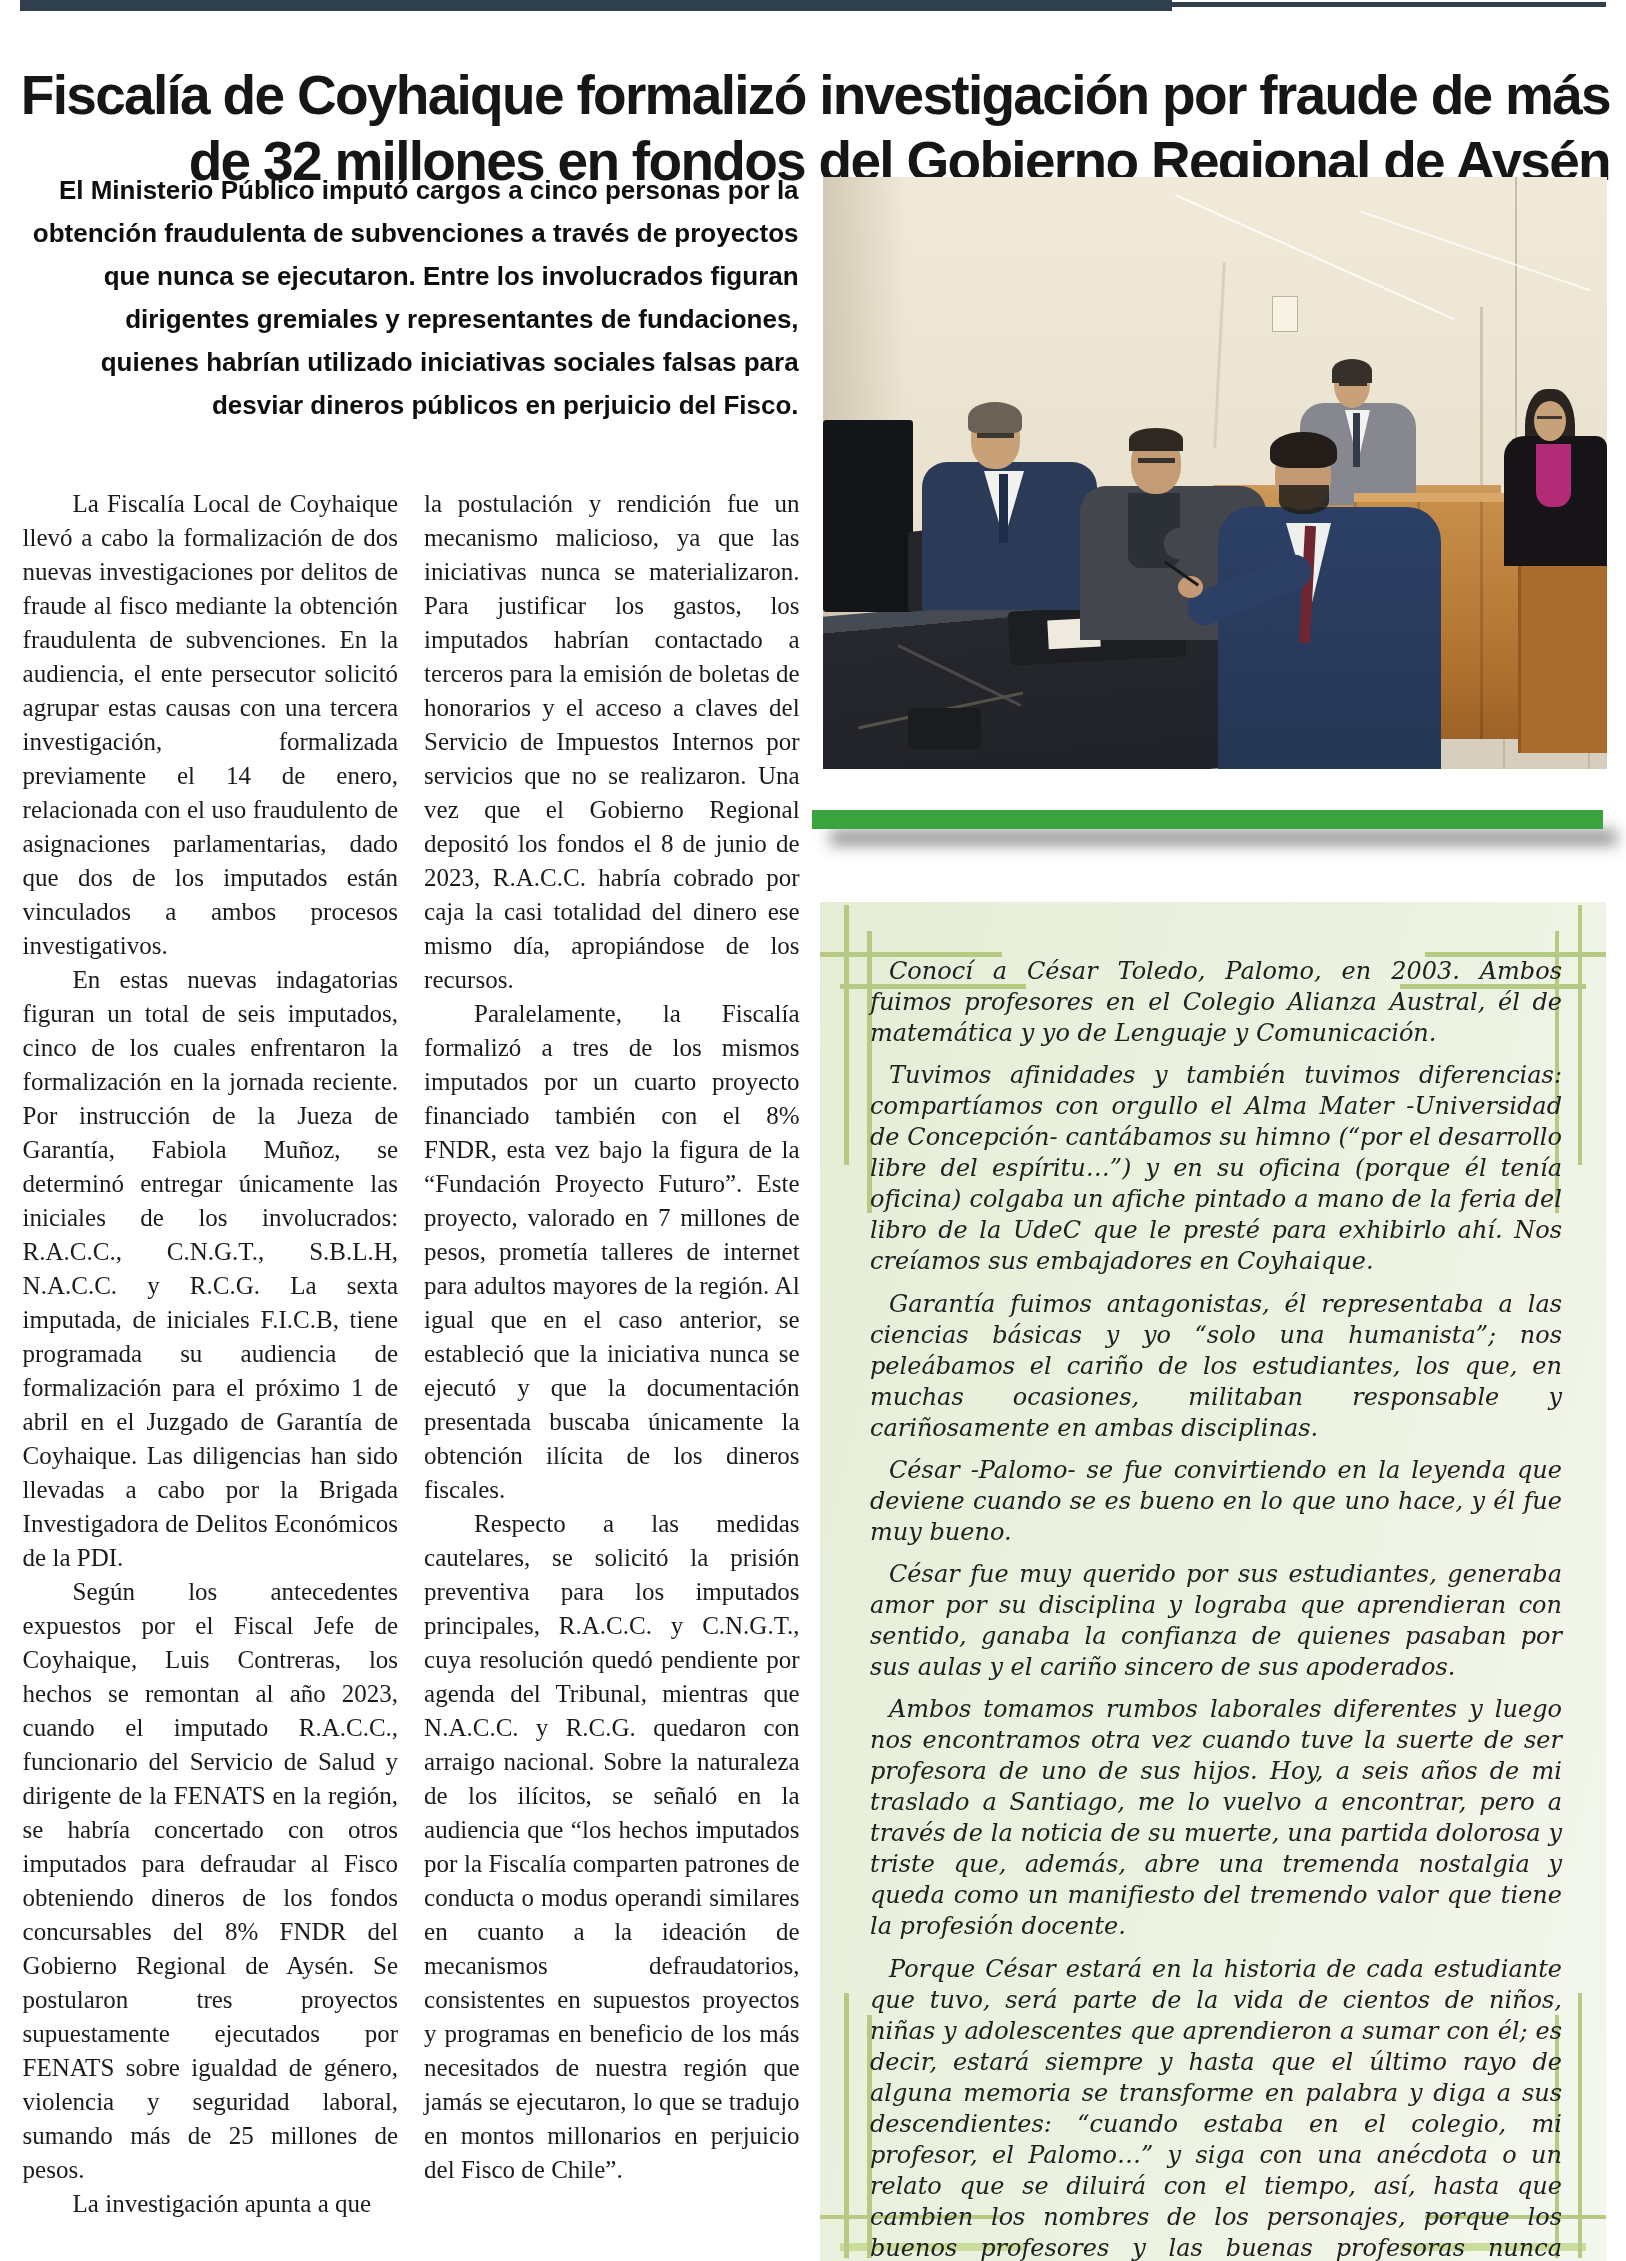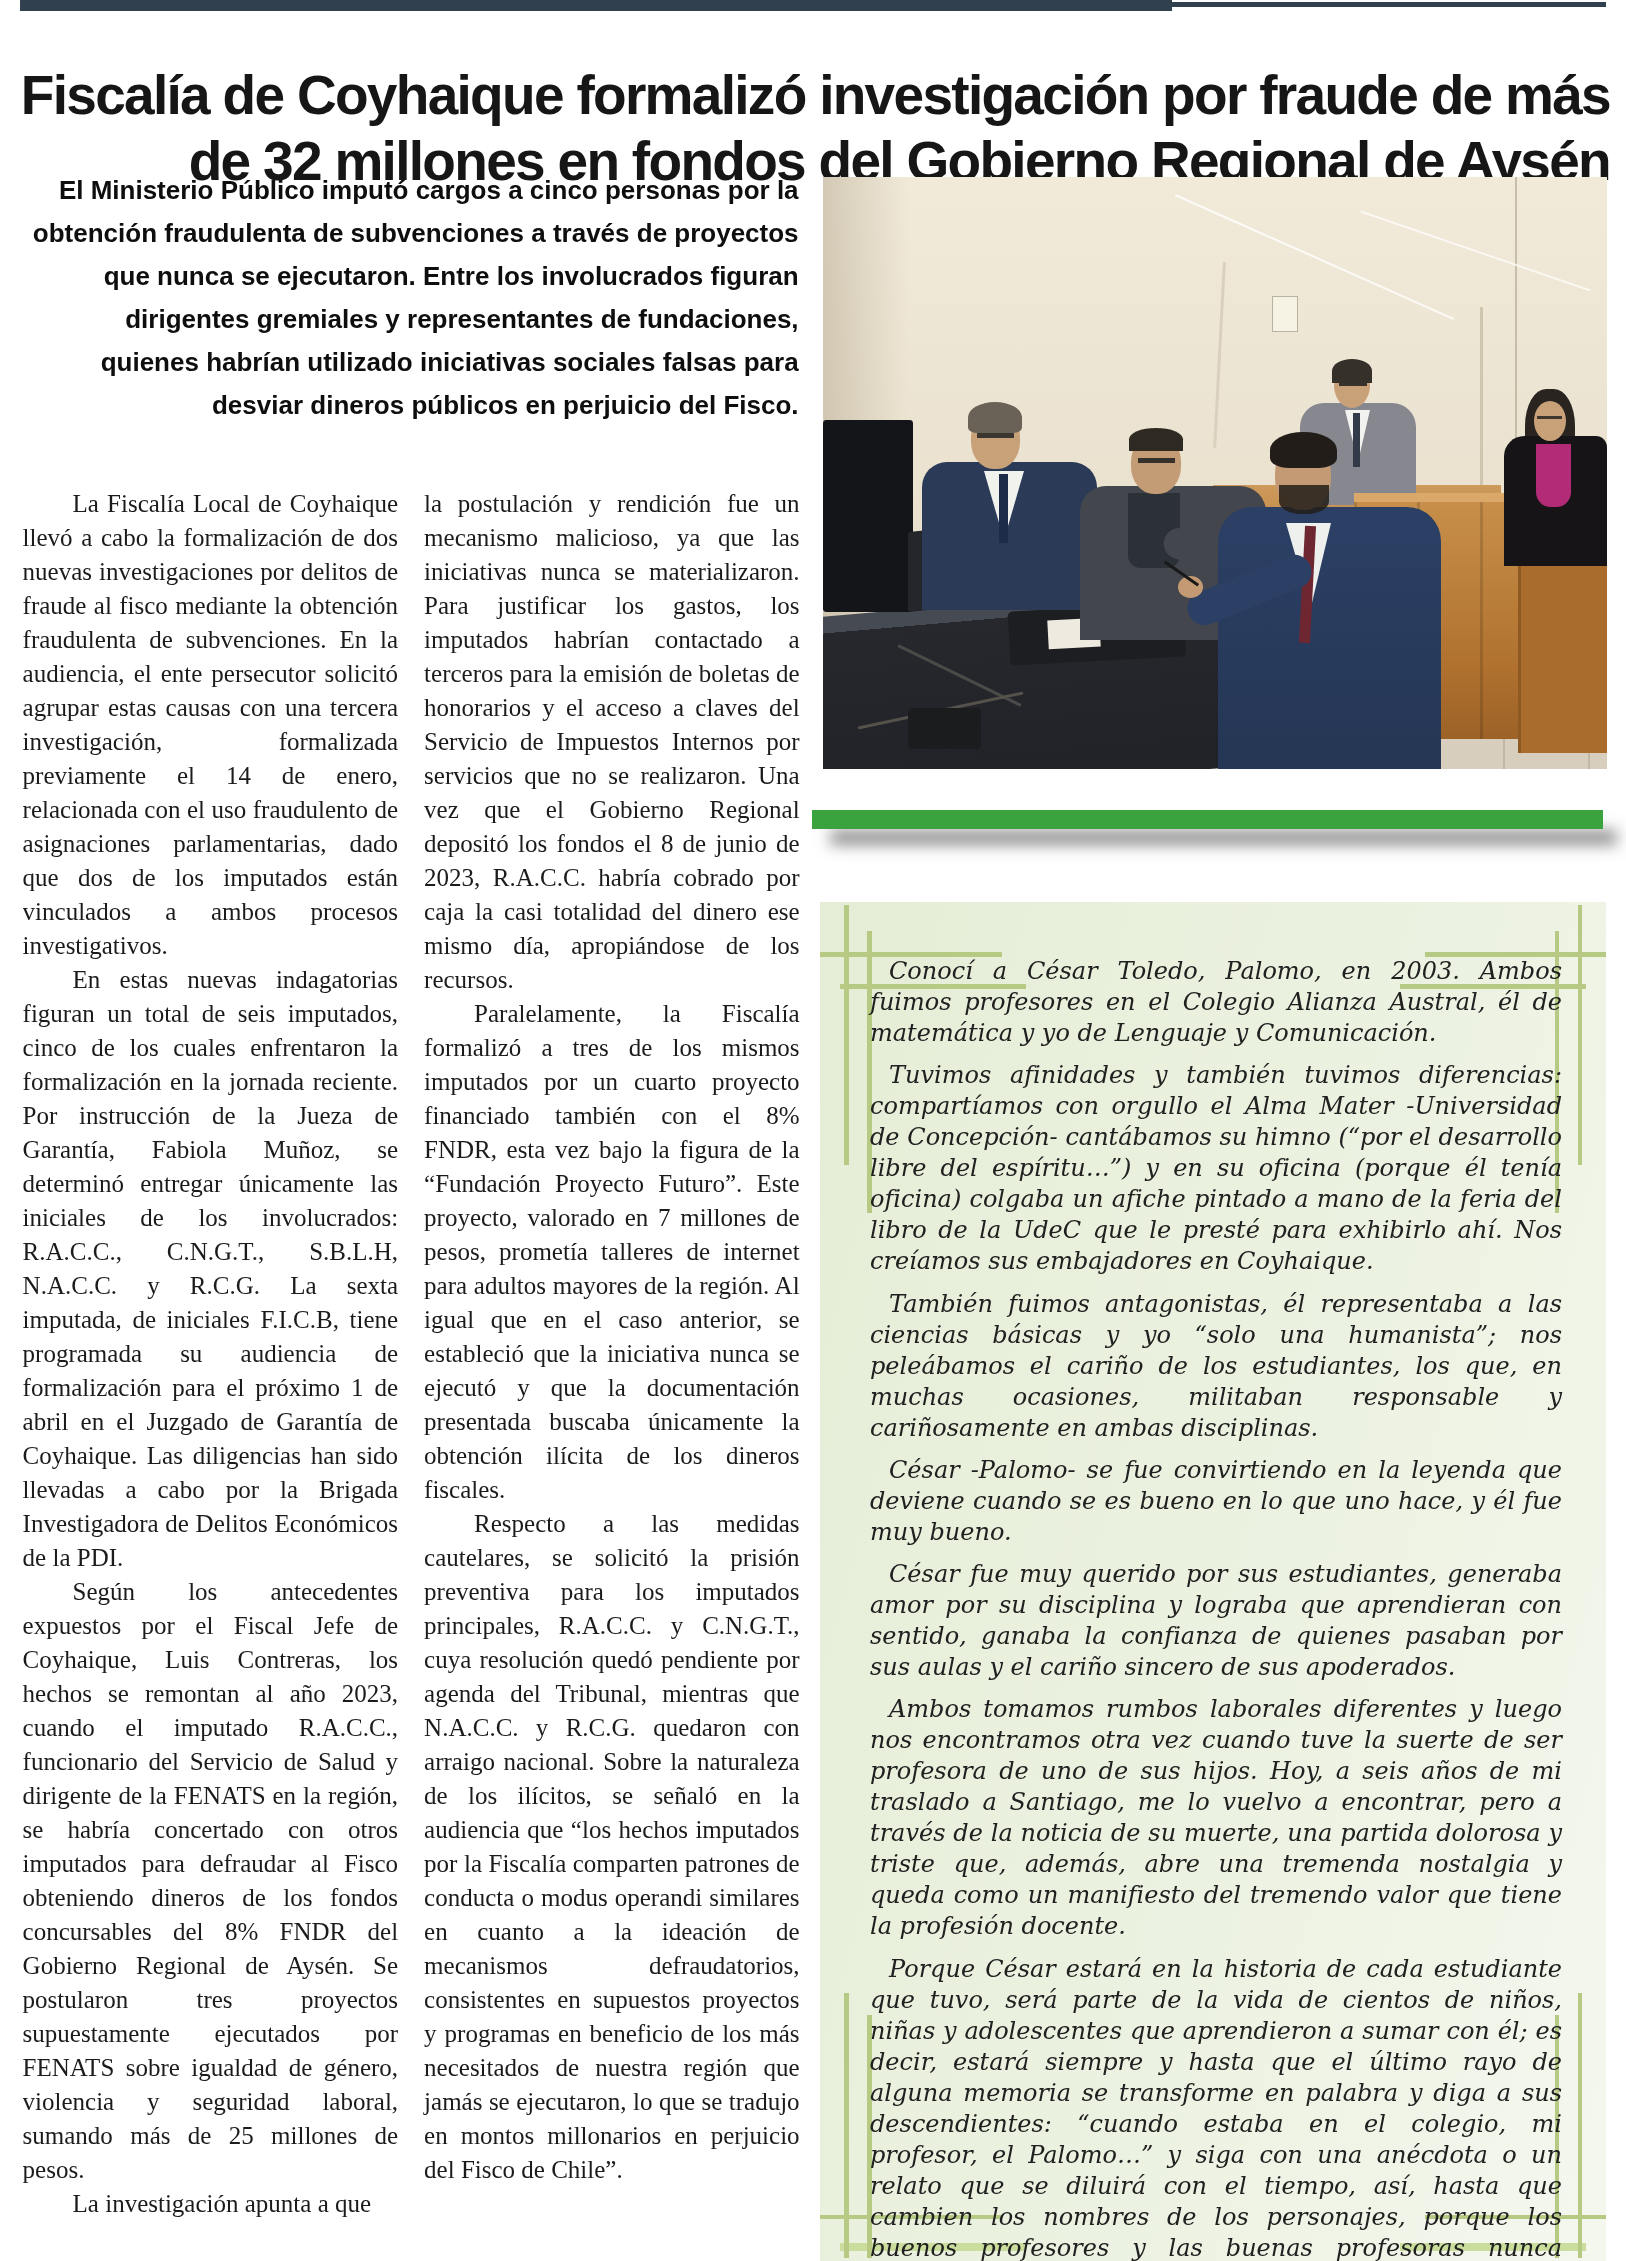--- a/index.html
+++ b/index.html
@@ -222,21 +222,21 @@
   <div class="orn" style="left:24px;bottom:3.4px;width:4.5px;height:265px;"></div>
   <div class="orn" style="left:47px;bottom:3.4px;width:4.5px;height:243px;"></div>
   <div class="orn" style="right:-4.5px;bottom:42px;width:186px;height:4.5px;"></div>
   <div class="orn thick" style="right:20.3px;bottom:10.2px;width:186px;height:8px;"></div>
   <div class="orn" style="right:24px;bottom:3.4px;width:4.5px;height:265px;"></div>
   <div class="orn" style="right:47px;bottom:3.4px;width:4.5px;height:243px;"></div>
 
   <div class="letter-text">
     <p>Conocí a César Toledo, Palomo, en 2003. Ambos fuimos profesores en el Colegio Alianza Austral, él de matemática y yo de Lenguaje y Comunicación.</p>
       <p>Tuvimos afinidades y también tuvimos diferencias: compartíamos con orgullo el Alma Mater -Universidad de Concepción- cantábamos su himno (“por el desarrollo libre del espíritu…”) y en su oficina (porque él tenía oficina) colgaba un afiche pintado a mano de la feria del libro de la UdeC que le presté para exhibirlo ahí. Nos creíamos sus embajadores en Coyhaique.</p>
-      <p>También fuimos antagonistas, él representaba a las ciencias básicas y yo “solo una humanista”; nos peleábamos el cariño de los estudiantes, los que, en muchas ocasiones, militaban responsable y cariñosamente en ambas disciplinas.</p>
+      <p>Garantía fuimos antagonistas, él representaba a las ciencias básicas y yo “solo una humanista”; nos peleábamos el cariño de los estudiantes, los que, en muchas ocasiones, militaban responsable y cariñosamente en ambas disciplinas.</p>
       <p>César -Palomo- se fue convirtiendo en la leyenda que deviene cuando se es bueno en lo que uno hace, y él fue muy bueno.</p>
       <p>César fue muy querido por sus estudiantes, generaba amor por su disciplina y lograba que aprendieran con sentido, ganaba la confianza de quienes pasaban por sus aulas y el cariño sincero de sus apoderados.</p>
       <p>Ambos tomamos rumbos laborales diferentes y luego nos encontramos otra vez cuando tuve la suerte de ser profesora de uno de sus hijos. Hoy, a seis años de mi traslado a Santiago, me lo vuelvo a encontrar, pero a través de la noticia de su muerte, una partida dolorosa y triste que, además, abre una tremenda nostalgia y queda como un manifiesto del tremendo valor que tiene la profesión docente.</p>
       <p>Porque César estará en la historia de cada estudiante que tuvo, será parte de la vida de cientos de niños, niñas y adolescentes que aprendieron a sumar con él; es decir, estará siempre y hasta que el último rayo de alguna memoria se transforme en palabra y diga a sus descendientes: “cuando estaba en el colegio, mi profesor, el Palomo…” y siga con una anécdota o un relato que se diluirá con el tiempo, así, hasta que cambien los nombres de los personajes, porque los buenos profesores y las buenas profesoras nunca mueren de verdad.</p>
 
   </div>
 </div>
 
 
 </body></html>

